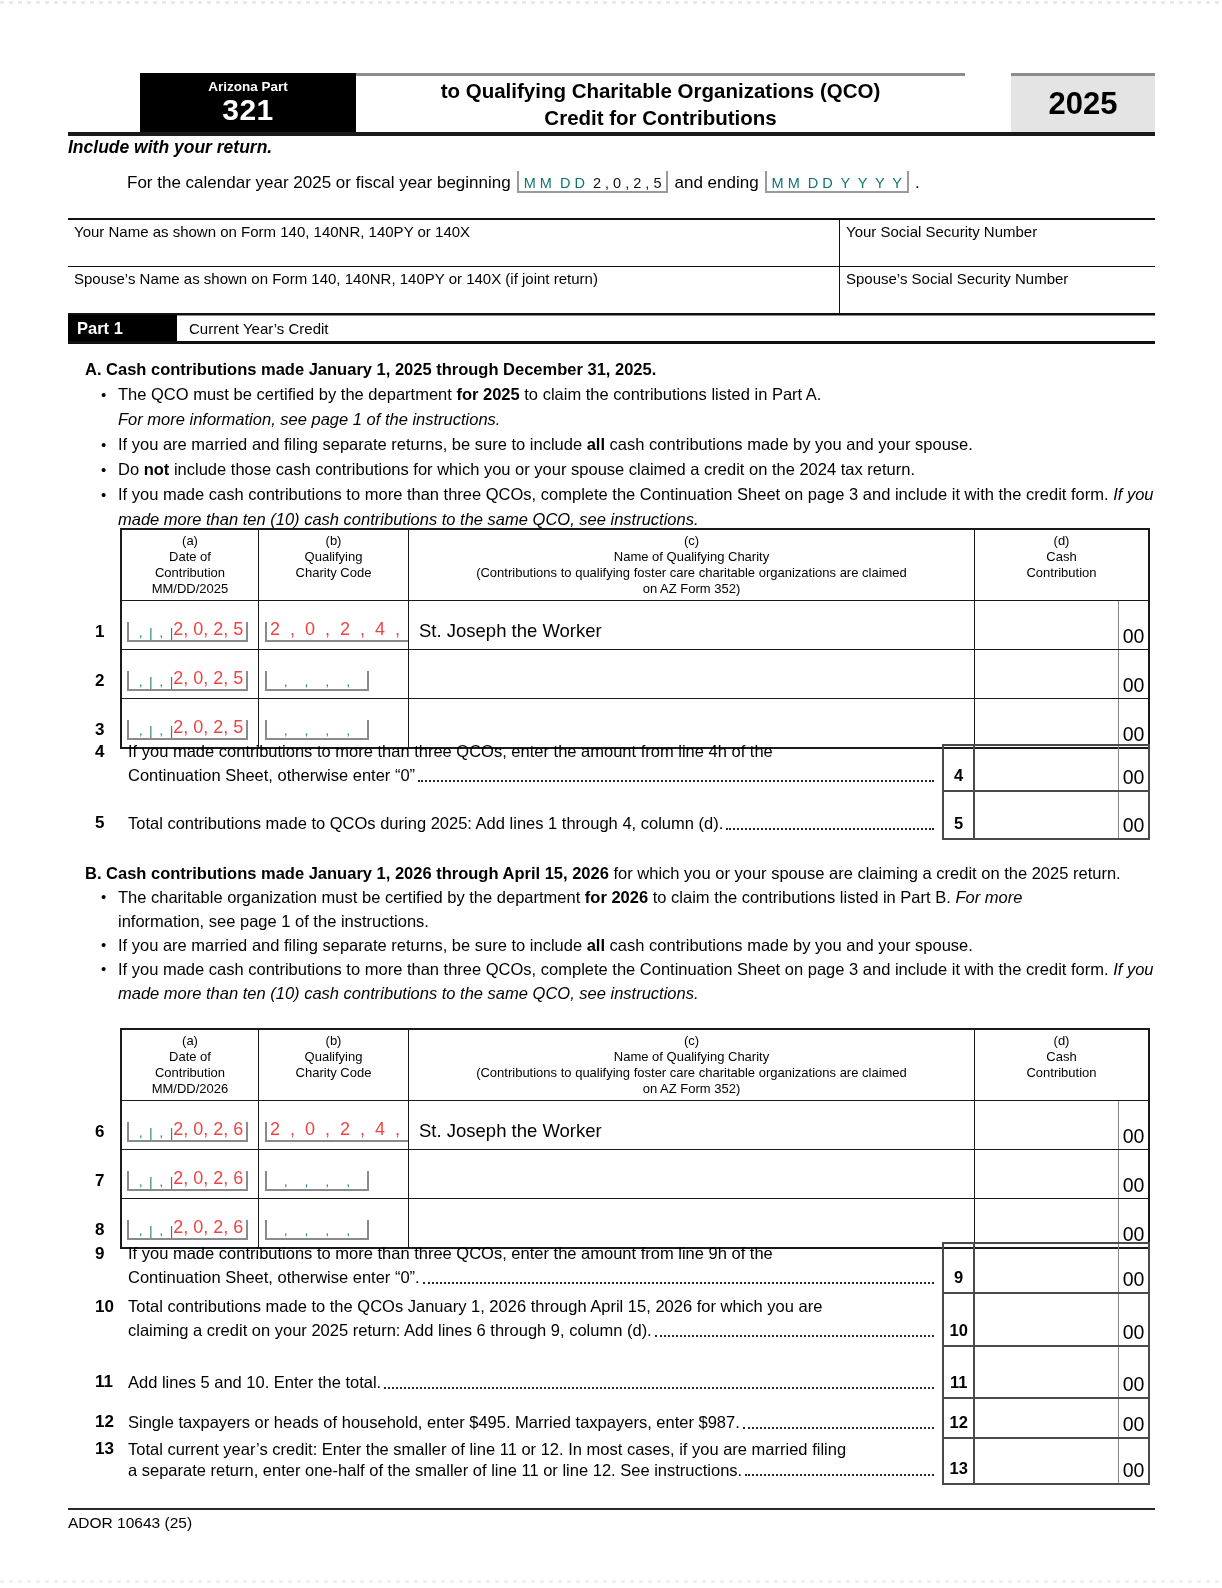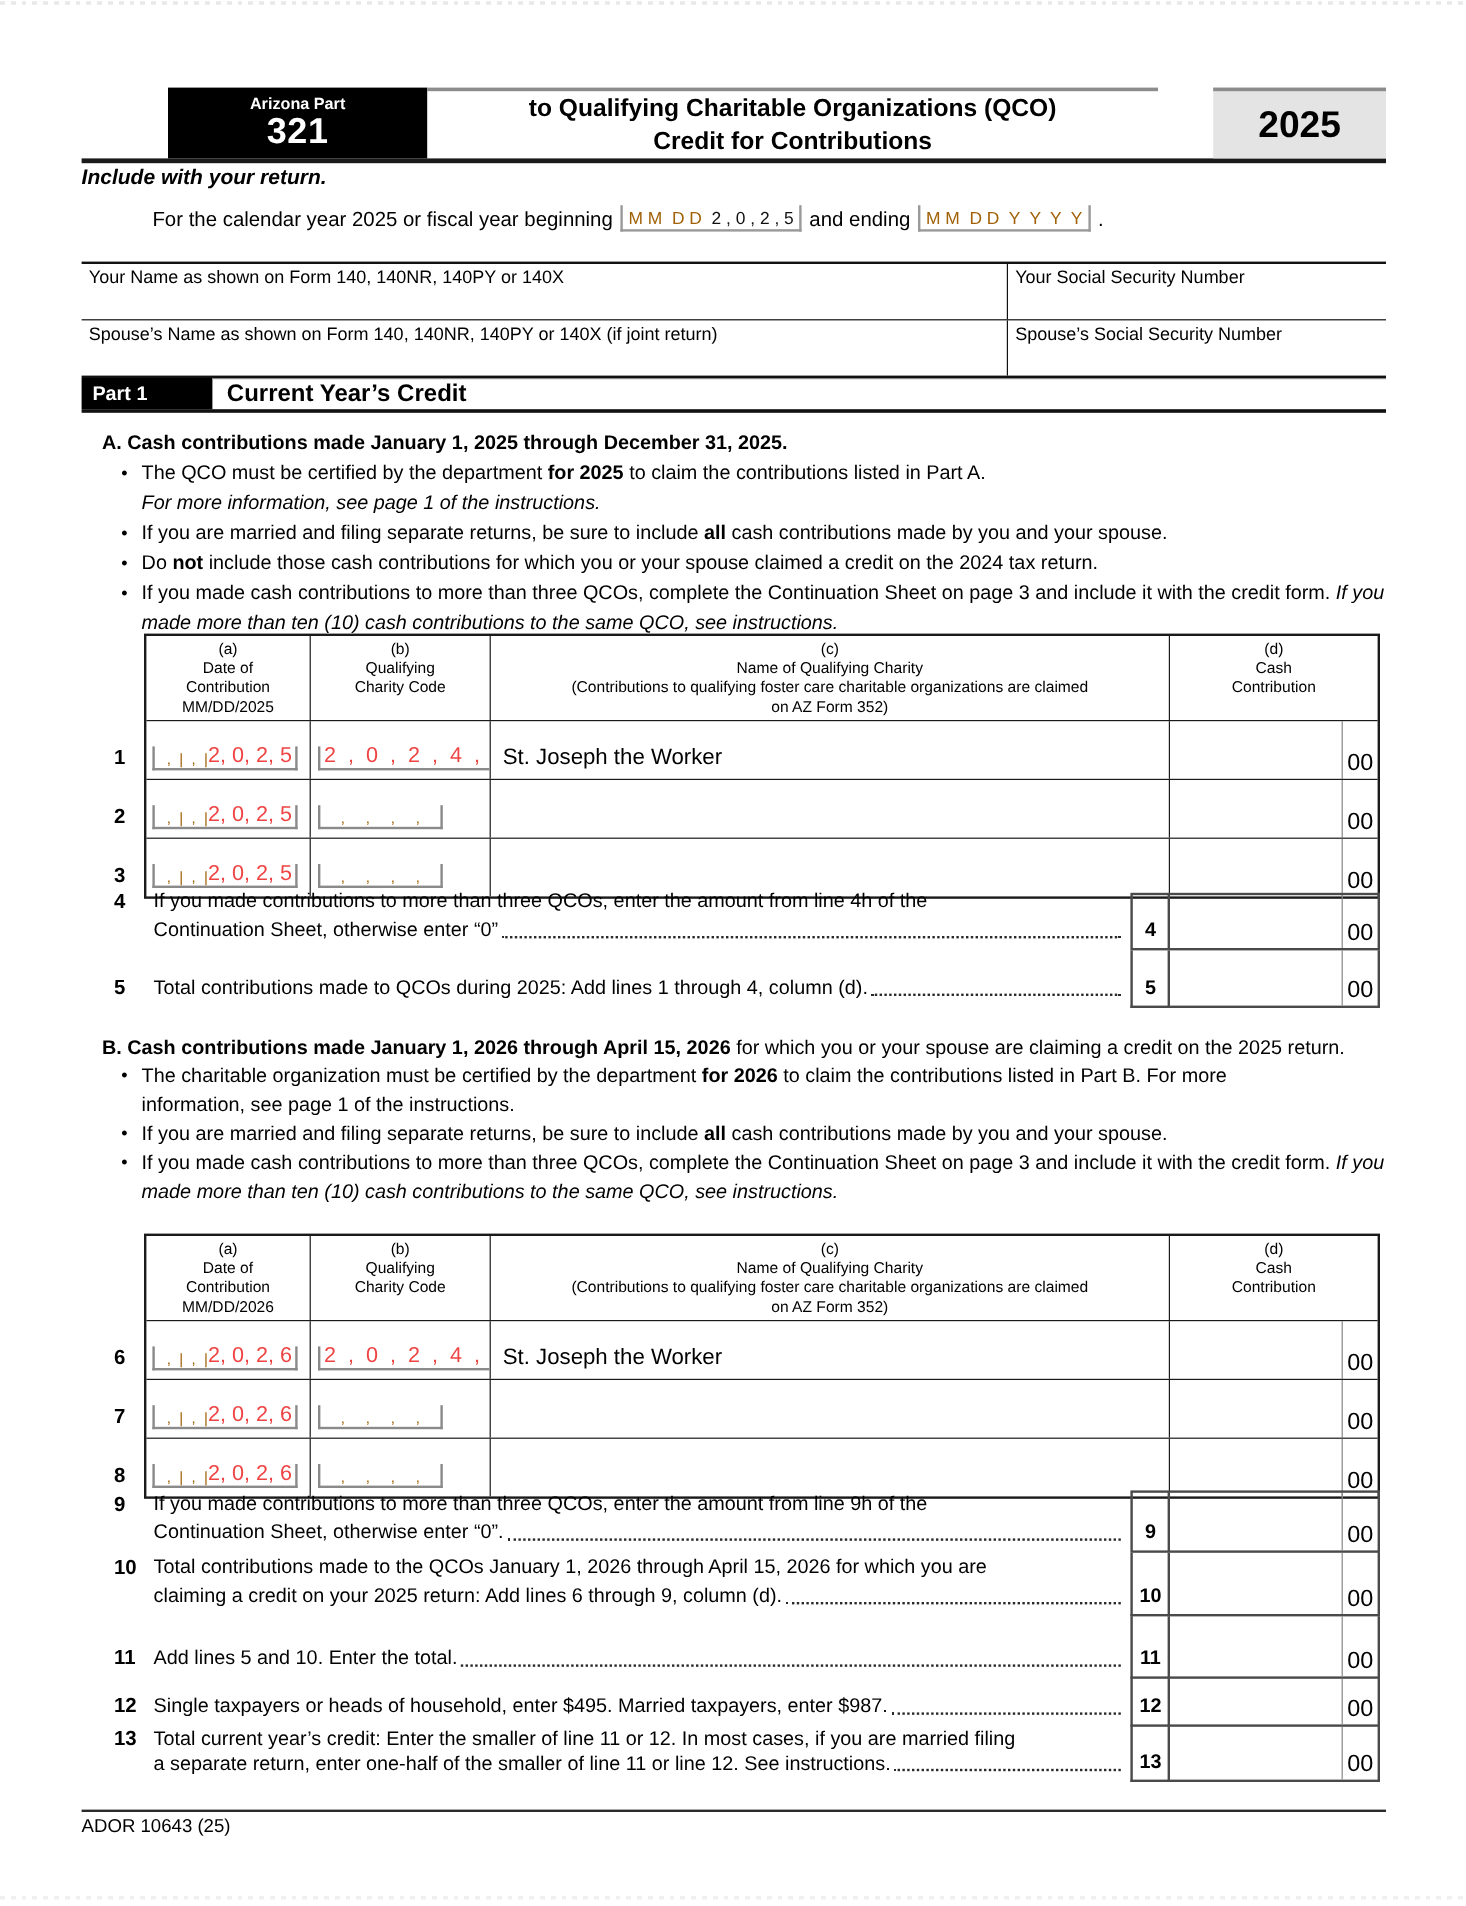--- a/index.html
+++ b/index.html
@@ -17,34 +17,34 @@
   .formbox .fn{font-size:30px;font-weight:bold;line-height:32px;letter-spacing:.5px;}
   .h-title{flex:1;border-top:3.5px solid #8c8c8c;text-align:center;font-weight:bold;font-size:20.5px;line-height:26.5px;padding-top:2px;}
   .yearbox{width:144px;background:#e4e4e4;border-top:3.5px solid #8c8c8c;display:flex;align-items:center;justify-content:center;font-weight:bold;font-size:31px;margin-left:46px;}
 
   .include{position:absolute;left:68px;top:137px;font-weight:bold;font-style:italic;font-size:17.5px;}
 
   
   .fiscal{position:absolute;left:127px;top:171px;font-size:17px;display:flex;align-items:flex-end;white-space:pre;}
   .fcomb{display:inline-flex;align-items:flex-end;border-left:2px solid #9a9a9a;border-right:2px solid #9a9a9a;
          border-bottom:2.5px solid #9a9a9a;height:20px;padding:0 5px;margin:0 6px;font-size:14.5px;white-space:pre;}
-  .ghost{color:#a16207;}
+  .ghost{color:#0f766e;}
   .combval{color:#111;}
 
   
   .nametable{position:absolute;left:68px;top:218px;width:1087px;border-top:2.5px solid #111;border-bottom:2.5px solid #111;}
   .ntrow{display:flex;height:46px;}
   .ntrow.second{border-top:1.5px solid #111;}
   .nt-name{flex:1;font-size:15px;padding:3px 6px;}
   .nt-ssn{width:303px;border-left:1.5px solid #111;font-size:15px;padding:3px 6px;}
 
   
   .part1{position:absolute;left:68px;top:315px;width:1087px;height:26px;display:flex;border-bottom:3.5px solid #111;}
   .p1box{width:100px;background:#000;color:#fff;font-weight:bold;font-size:16.5px;display:flex;align-items:center;padding-left:9px;}
-  .p1title{flex:1;font-weight:bold;font-size:20px;display:flex;align-items:center;padding-left:12px;border-top:1px solid #888;}
+  .p1title{flex:1;font-weight:normal;font-size:15px;display:flex;align-items:center;padding-left:12px;border-top:1px solid #888;}
 
   
   .section{position:absolute;left:85px;width:1072px;font-size:16.5px;}
   #sectionA{top:357px;line-height:25px;}
   #sectionB{top:861px;line-height:24px;}
   .sec-head{font-weight:bold;}
   #sectionB .sec-head{font-weight:normal;padding-left:37px;text-indent:-37px;}
   .bullet{display:flex;}
   .bdot{width:17px;padding-left:16px;font-size:15px;flex:none;}
   .nodot{visibility:hidden;}
@@ -265,21 +265,21 @@
         <div class="amt"></div>
         <div class="cents">00</div>
       </div>
     </div>
   </div>
 
   <div class="section" id="sectionB">
     <div class="sec-head"><span style="font-weight: bold;">B. Cash contributions made January 1, 2026 through April 15, 2026</span><span> for which you or your spouse are claiming a credit on the 2025 return.</span></div>
     <div class="bullet">
       <span class="bdot">•</span>
-      <span class="btext"><span>The charitable organization must be certified by the department </span><span style="font-weight: bold;">for 2026</span><span> to claim the contributions listed in Part B.  </span><span style="">For more</span></span>
+      <span class="btext"><span>The charitable organization must be certified by the department </span><span style="font-weight: bold;">for 2026</span><span> to claim the contributions listed in Part B.  </span><span style="font-style: italic;">For more</span></span>
     </div>
     <div class="bullet">
       <span class="bdot nodot">•</span>
       <span class="btext"><span style="">information, see page 1 of the instructions.</span></span>
     </div>
     <div class="bullet">
       <span class="bdot">•</span>
       <span class="btext"><span>If you are married and filing separate returns, be sure to include </span><span style="font-weight: bold;">all</span><span> cash contributions made by you and your spouse.</span></span>
     </div>
     <div class="bullet">

